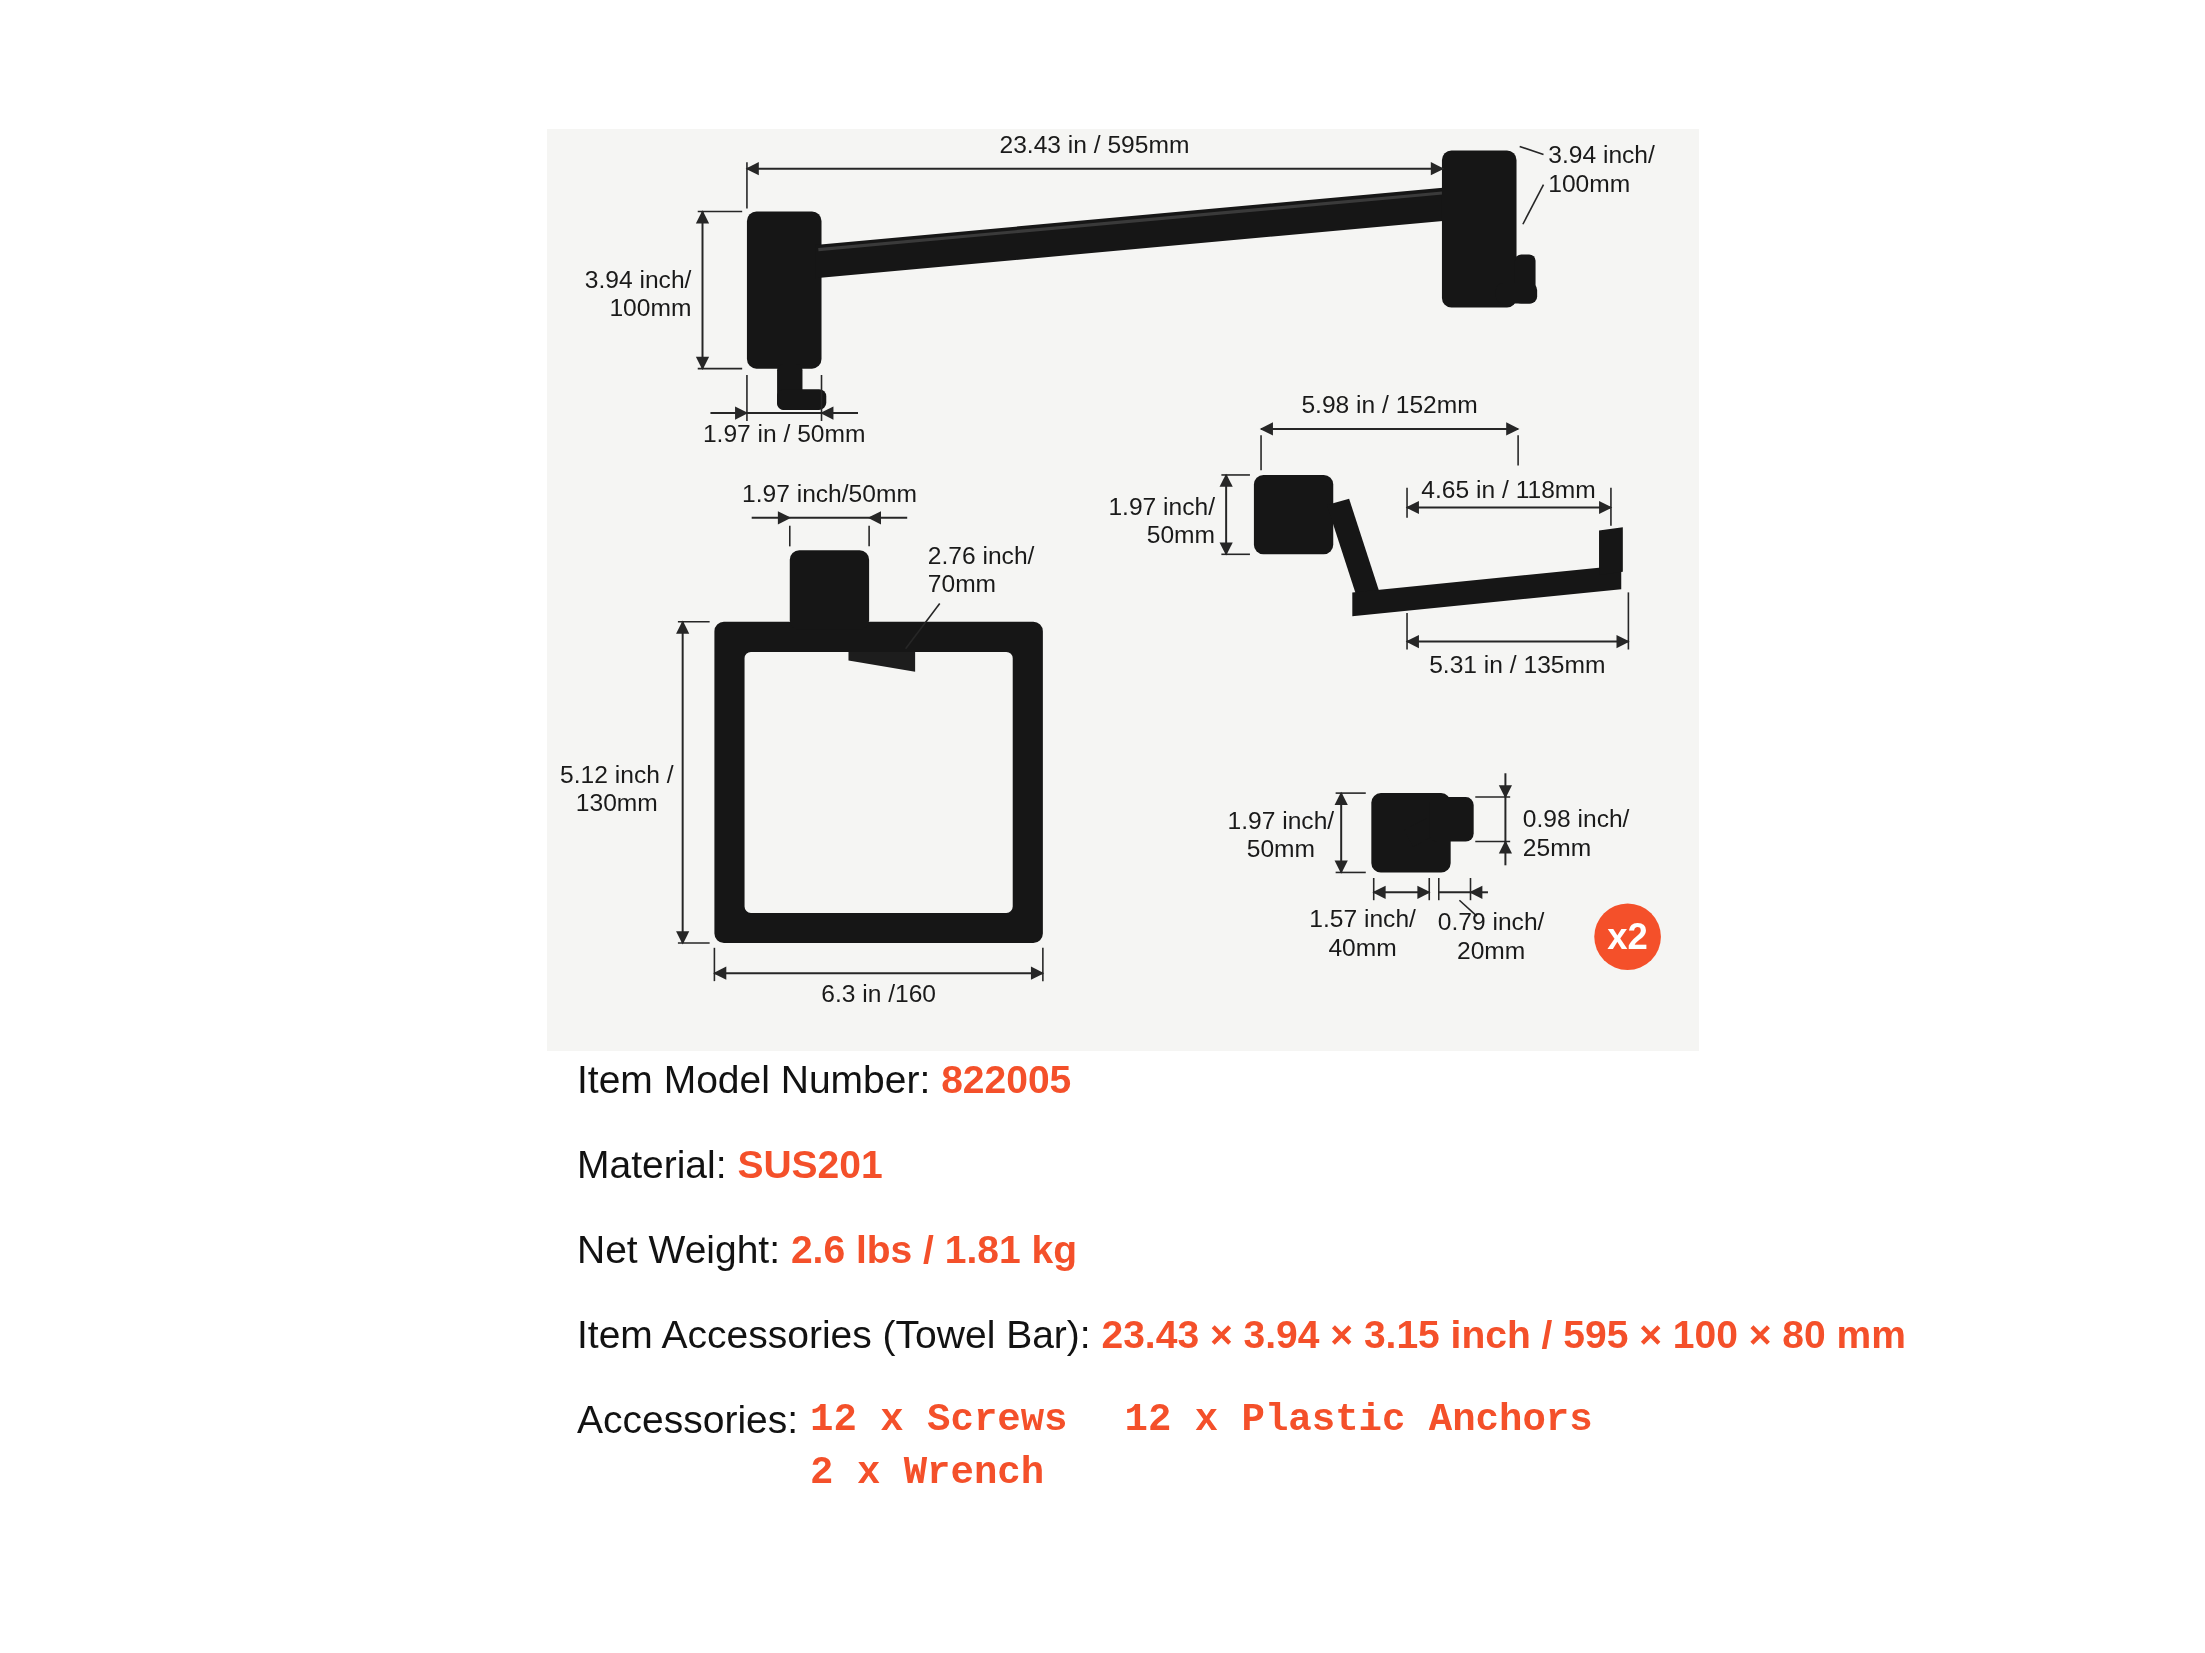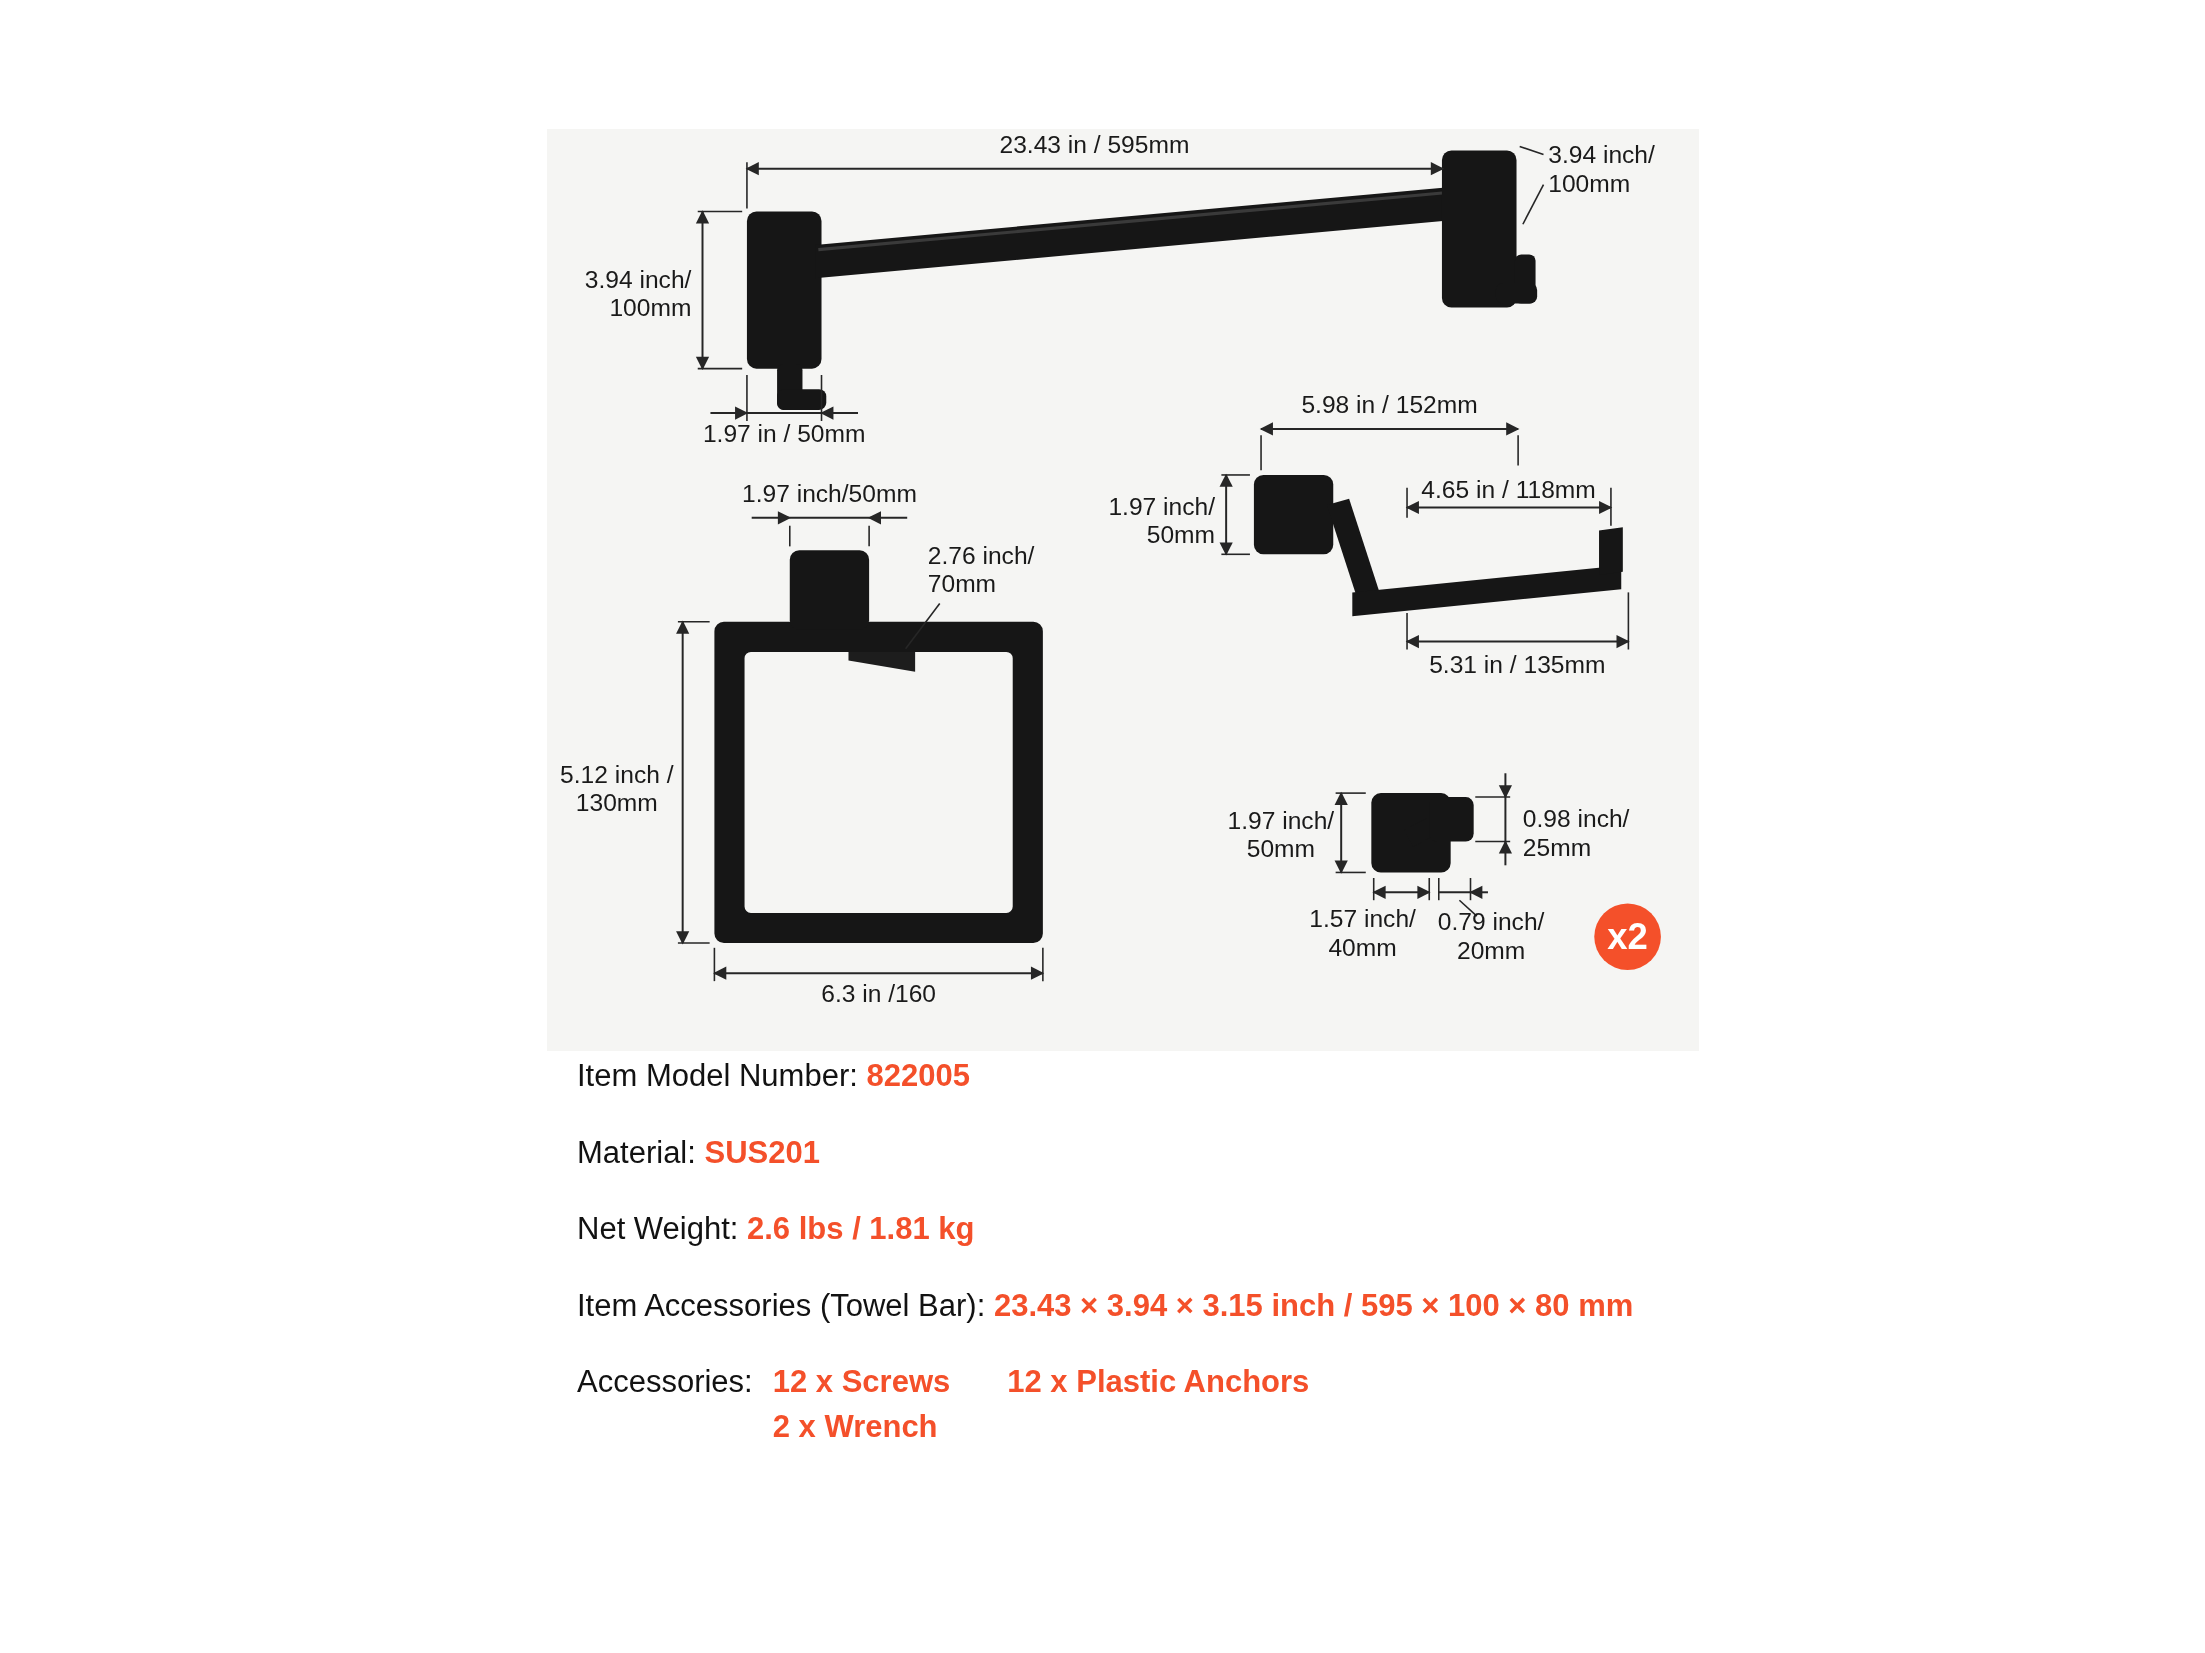--- a/index.html
+++ b/index.html
@@ -10,26 +10,26 @@
   
   .prod{fill:#161616;}
   .prod2{fill:#1d1d1d;}
   .dim{stroke:#262626;stroke-width:2.5;fill:none;}
   .tick{stroke:#262626;stroke-width:2;fill:none;}
   .hl{stroke:#3a3a3a;stroke-width:4;fill:none;}
   .dim-t{font-family:"Liberation Sans","DejaVu Sans",sans-serif;font-size:31px;fill:#1a1a1a;}
   .badge-t{font-family:"Liberation Sans","DejaVu Sans",sans-serif;font-size:46px;font-weight:bold;fill:#ffffff;}
 
   
-  .specs{position:absolute;left:577px;top:1060px;display:flex;flex-direction:column;gap:44px;font-size:31px;line-height:1.05;color:#121212;}
+  .specs{position:absolute;left:577px;top:1060px;display:flex;flex-direction:column;gap:44px;font-size:39px;line-height:1.05;color:#121212;}
   .spec-row{white-space:nowrap;}
   .lbl{color:#121212;font-weight:400;}
   .val{color:#f4502a;font-weight:700;}
   .acc{display:flex;align-items:flex-start;}
-  .acc-grid{display:grid;grid-template-columns:max-content max-content;column-gap:57px;row-gap:12.7px;margin-left:20px;}
+  .acc-grid{display:grid;grid-template-columns:max-content max-content;column-gap:57px;row-gap:12.7px;margin-left:12px;font-family:Liberation Mono, monospace;}
 </style>
 </head>
 <body>
 
 <div class="page">
 
   <div class="panel">
     <svg viewBox="0 0 1452 1162" xmlns="http://www.w3.org/2000/svg">
       <defs>
         <marker id="ah" viewBox="0 0 12 12" refX="10" refY="6" markerWidth="8" markerHeight="8" orient="auto-start-reverse">

